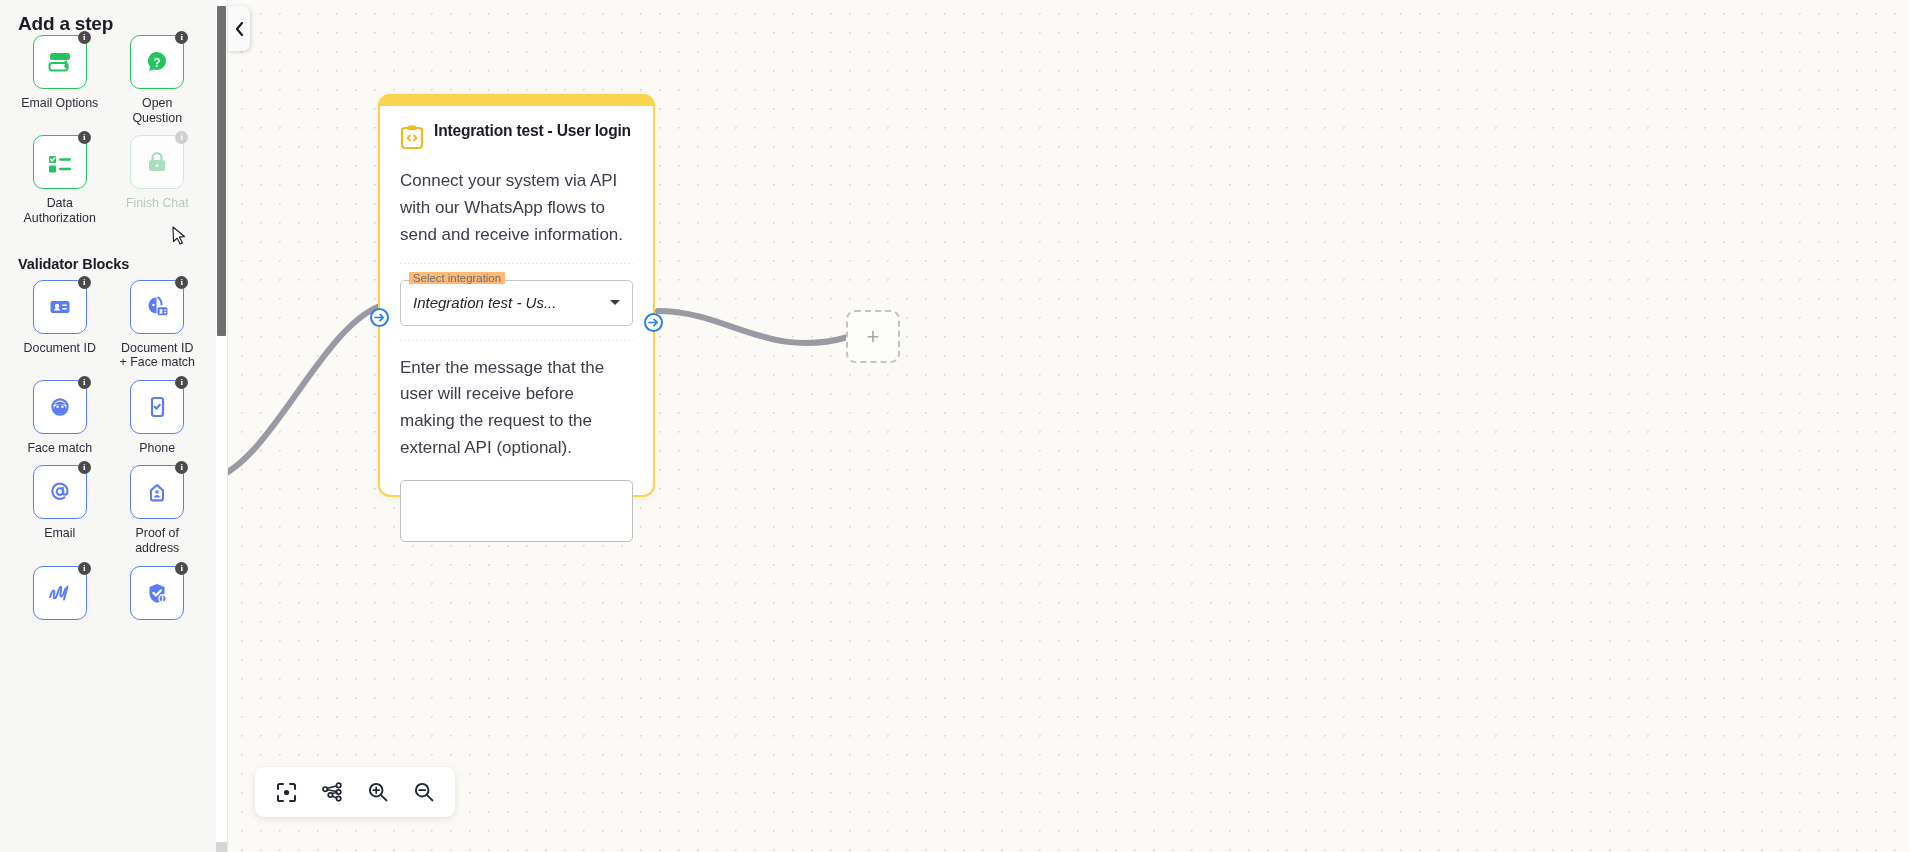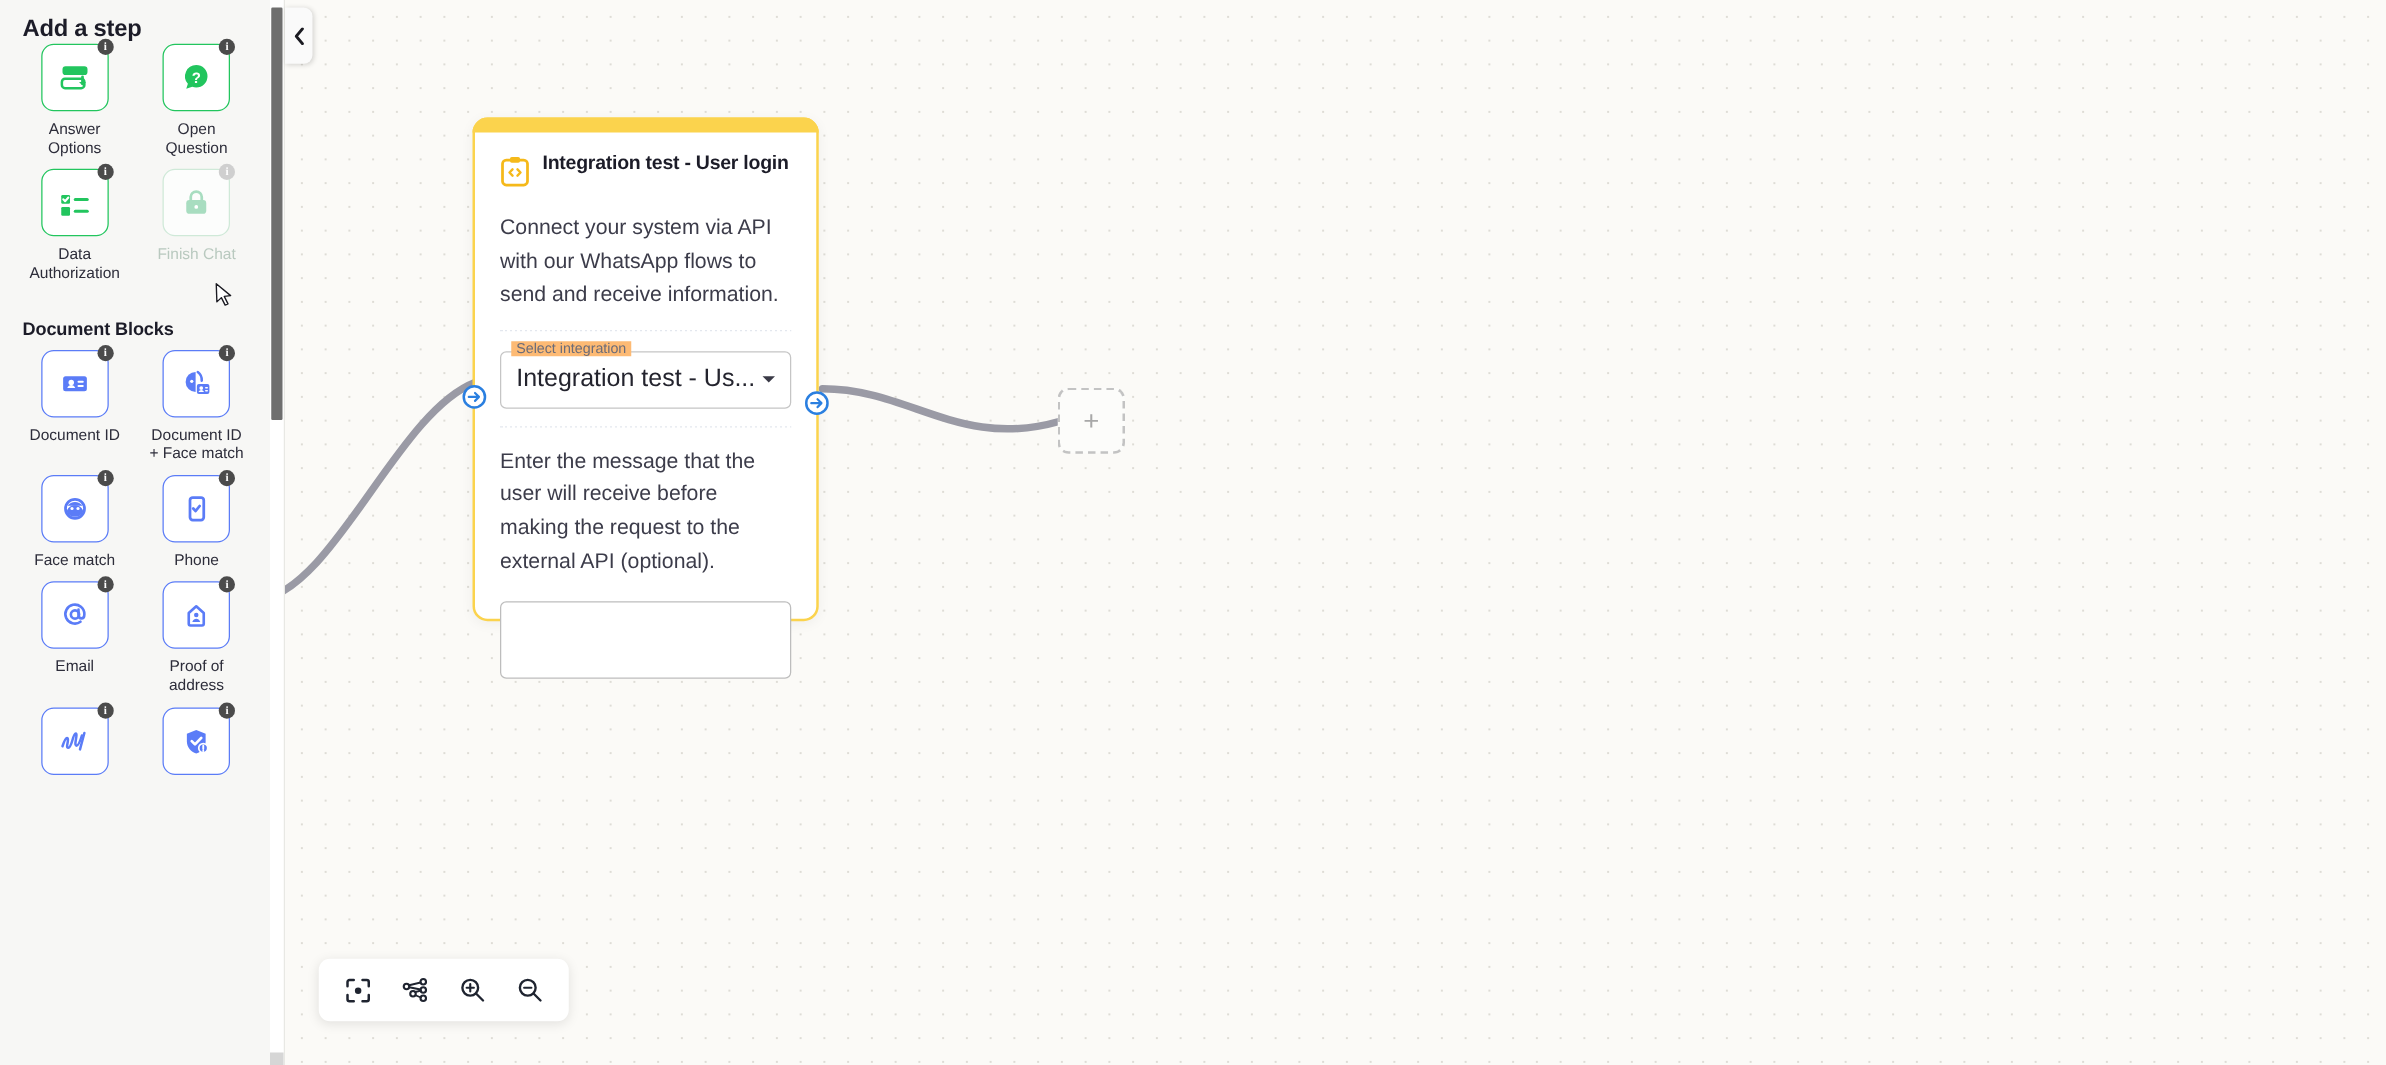--- a/index.html
+++ b/index.html
@@ -149,22 +149,22 @@
     height: 46px; border: 1px solid #c5c5c5; border-radius: 5px;
     display: flex; align-items: center; padding: 0 12px;
     background:#fff;
   }
   .field-legend {
     position: absolute; top: -8px; left: 9px;
     background: #fdba74; padding: 0 4px;
     font-size: 11.4px; color: #6c6c78;
   }
   .field-value {
-    font-size: 20px; color: #24242e; flex: 1 1 auto;
-    white-space: nowrap; overflow: hidden;
+    font-size: 15px; color: #24242e; flex: 1 1 auto;
+    white-space: nowrap; overflow: hidden; font-style: italic;
   }
   .caret {
     width: 0; height: 0;
     border-left: 5px solid transparent; border-right: 5px solid transparent;
     border-top: 5px solid #3a3a46;
     margin-left: 6px; flex: 0 0 auto;
   }
   .node-textarea {
     margin-top: 18px; height: 62px;
     border: 1px solid #bdbdbd; border-radius: 5px; background: #fff;
@@ -224,21 +224,21 @@
         <div class="block-item">
           <div class="block-tile green">
             <span class="info-dot">i</span>
             <svg width="30" height="30" viewBox="0 0 30 30">
               <rect x="5" y="6" width="20" height="7" rx="2.5" fill="#22c55e"></rect>
               <rect x="4.5" y="16" width="18" height="7.5" rx="2.5" fill="none" stroke="#22c55e" stroke-width="2"></rect>
               <path d="M21 14.5v5.5" stroke="#22c55e" stroke-width="2.2" stroke-linecap="round"></path>
               <path d="M18.2 18.6l2.8 2.8 2.8-2.8z" fill="#22c55e"></path>
             </svg>
           </div>
-          <div class="block-label">Answer Options</div>
+          <div class="block-label">Email Options</div>
         </div>
 
         <div class="block-item">
           <div class="block-tile green">
             <span class="info-dot">i</span>
             <svg width="30" height="30" viewBox="0 0 30 30">
               <path d="M15 5a9 9 0 1 1 0 18c-1.1 0-2.2-.2-3.2-.6L7 24l1.3-4A9 9 0 0 1 15 5z" fill="#22c55e"></path>
               <text x="15" y="19.5" font-size="12" font-weight="700" text-anchor="middle" fill="#ffffff" font-family="Liberation Sans, sans-serif">?</text>
             </svg>
           </div>
@@ -265,21 +265,21 @@
             <svg width="26" height="26" viewBox="0 0 26 26">
               <rect x="5" y="11" width="16" height="11" rx="2.5" fill="#a8ddc0"></rect>
               <path d="M8.6 11V8.6a4.4 4.4 0 0 1 8.8 0V11" fill="none" stroke="#a8ddc0" stroke-width="2.2"></path>
               <circle cx="13" cy="16.5" r="1.5" fill="#ffffff"></circle>
             </svg>
           </div>
           <div class="block-label muted-label">Finish Chat</div>
         </div>
       </div>
 
-      <div class="section-title">Document Blocks</div>
+      <div class="section-title">Validator Blocks</div>
       <div class="block-grid">
 
         <div class="block-item">
           <div class="block-tile blue">
             <span class="info-dot">i</span>
             <svg width="28" height="28" viewBox="0 0 28 28">
               <rect x="4.5" y="8" width="19" height="12" rx="2" fill="#5b7cf7"></rect>
               <circle cx="11" cy="13" r="2.2" fill="#ffffff"></circle>
               <path d="M7.8 17.4c.6-1.6 1.8-2.4 3.2-2.4s2.6.8 3.2 2.4z" fill="#ffffff"></path>
               <rect x="16" y="11.6" width="5" height="1.5" rx=".75" fill="#ffffff"></rect>

